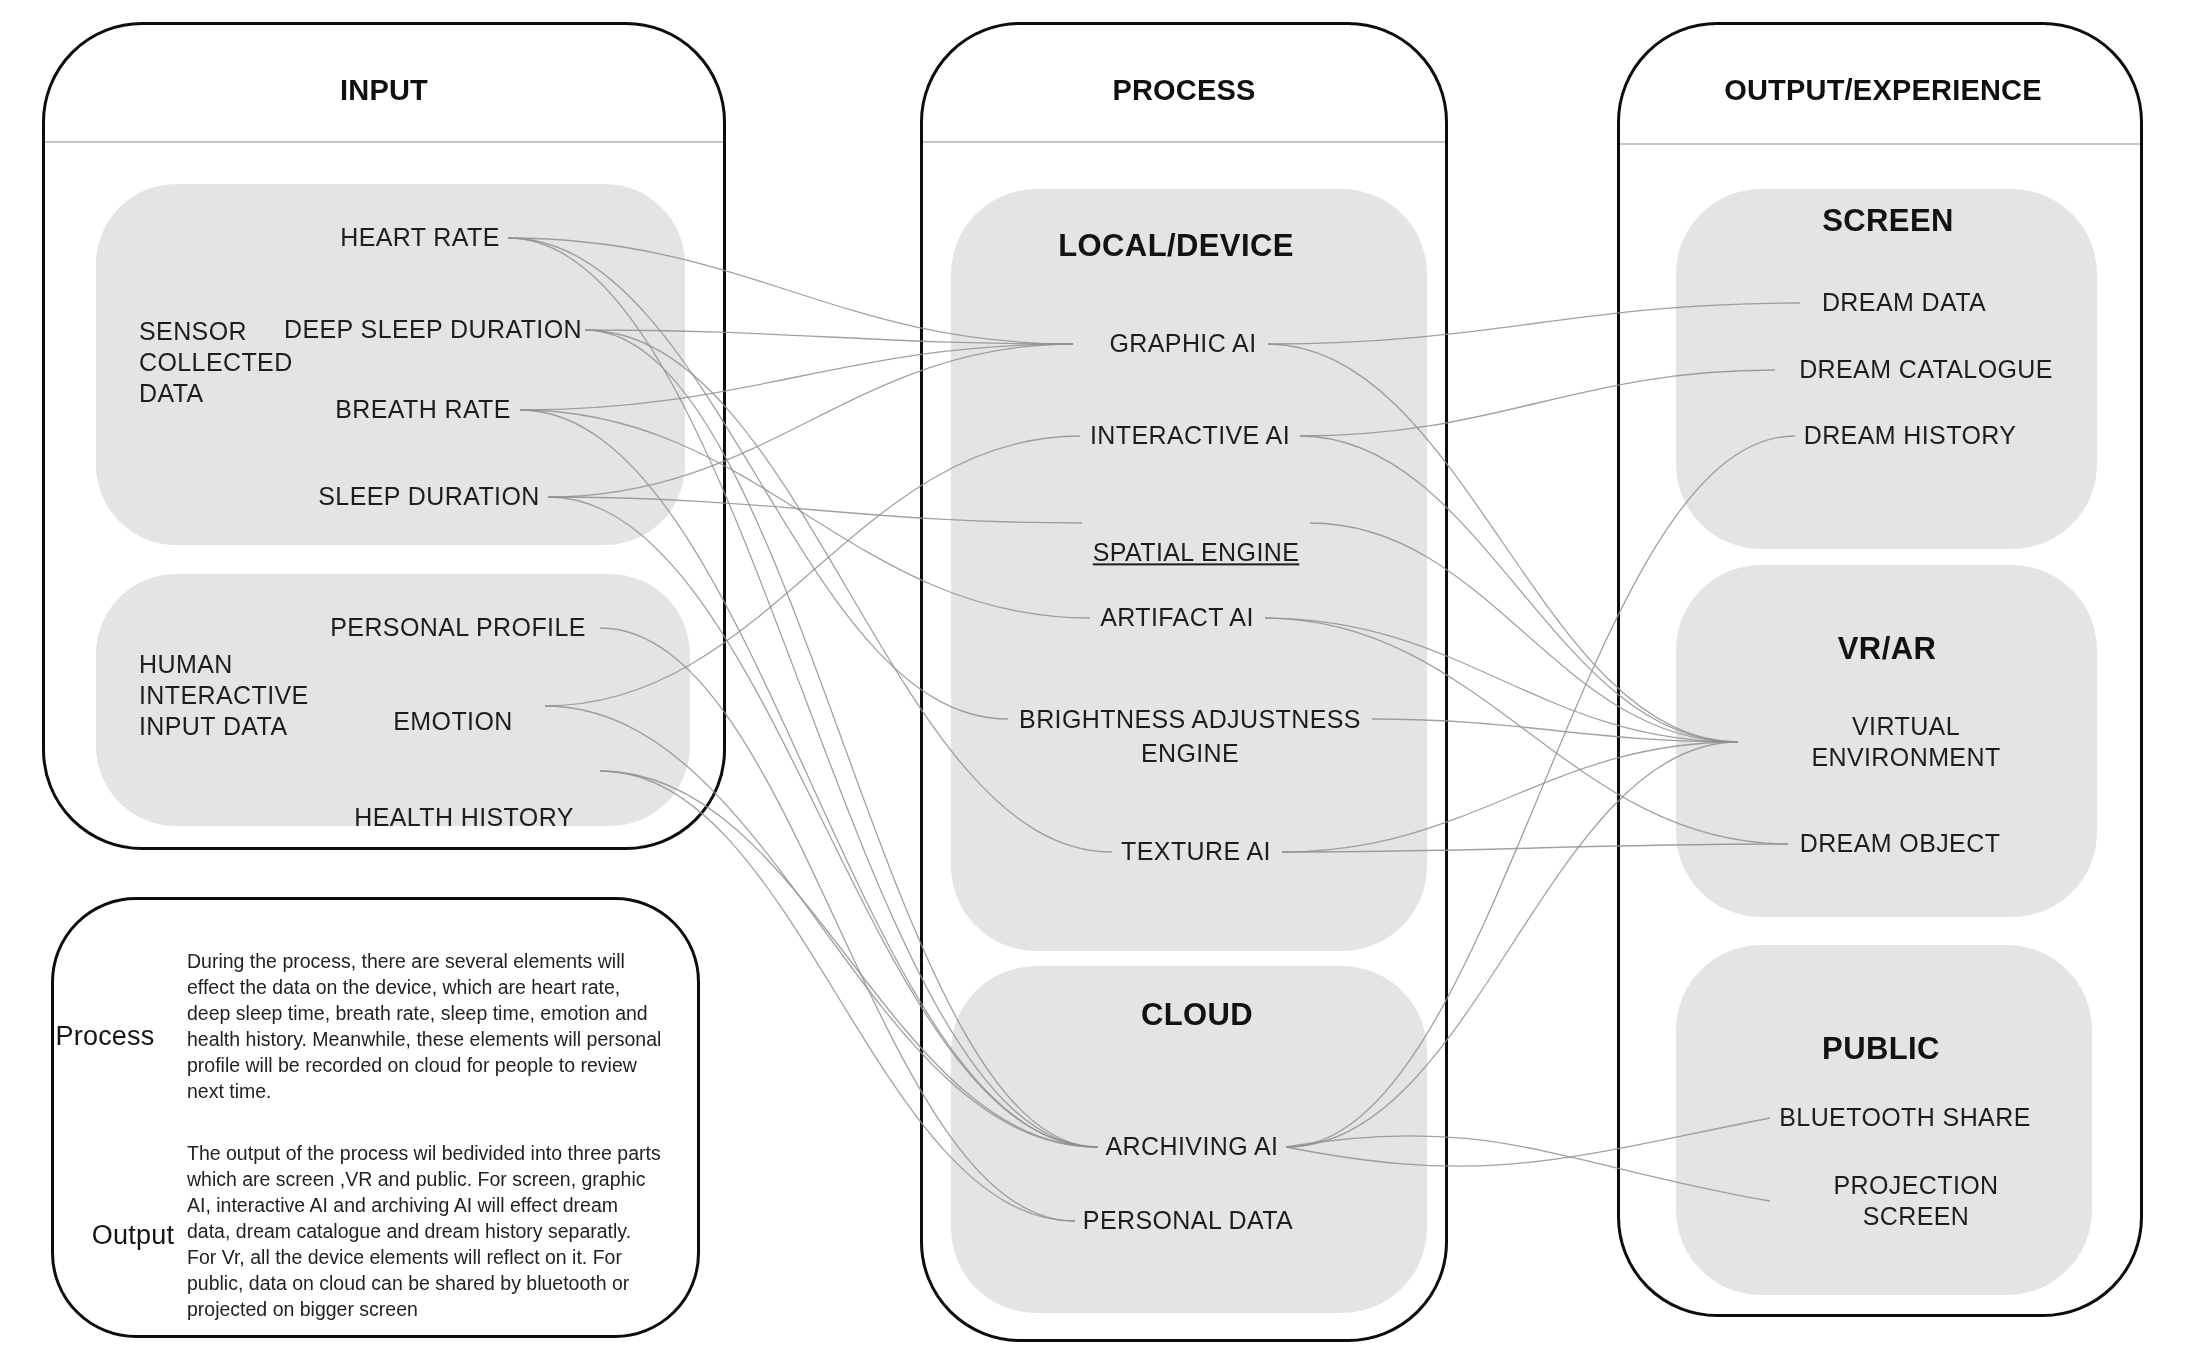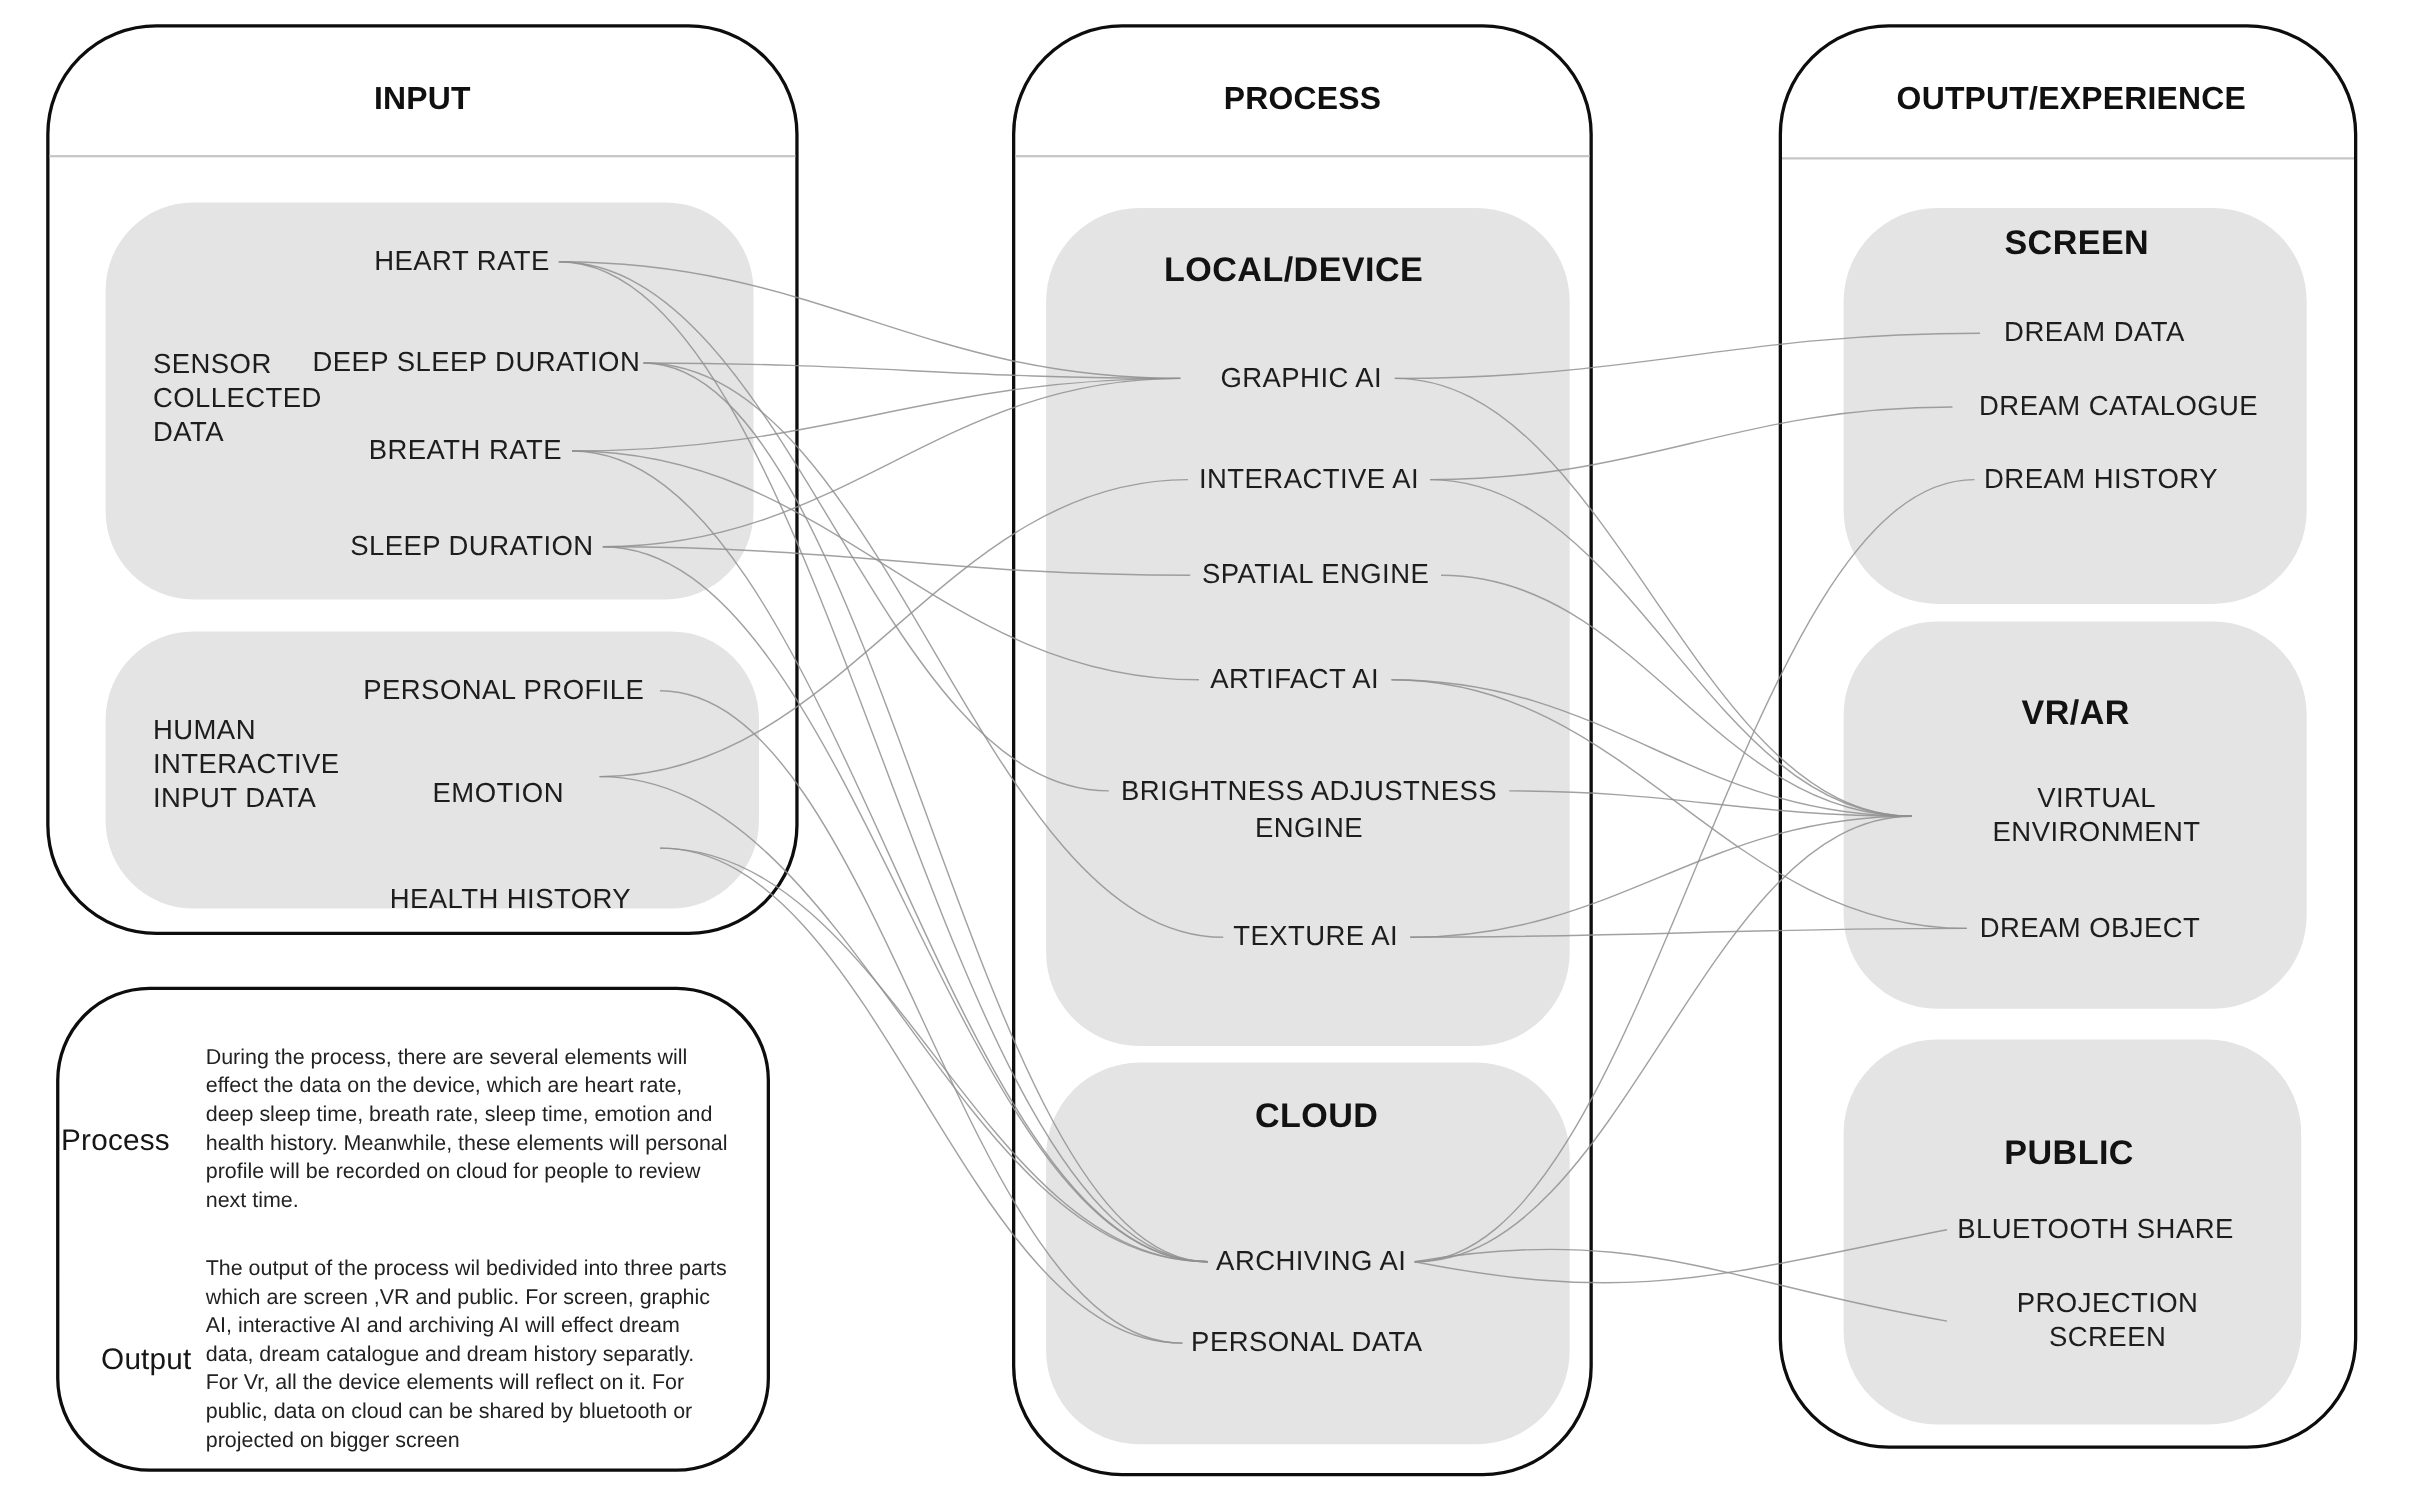--- a/index.html
+++ b/index.html
@@ -100,21 +100,21 @@
   <div class="lbl" style="left:420px;top:238px;">HEART RATE</div>
   <div class="lbl" style="left:433px;top:330px;">DEEP SLEEP DURATION</div>
   <div class="lbl" style="left:423px;top:410px;">BREATH RATE</div>
   <div class="lbl" style="left:429px;top:497px;">SLEEP DURATION</div>
   <div class="lbl" style="left:458px;top:628px;">PERSONAL PROFILE</div>
   <div class="lbl" style="left:453px;top:706px;margin-top:16px;">EMOTION</div>
   <div class="lbl" style="left:464px;top:770px;margin-top:48px;">HEALTH HISTORY</div>
 
   <div class="lbl" style="left:1183px;top:344px;">GRAPHIC AI</div>
   <div class="lbl" style="left:1190px;top:436px;">INTERACTIVE AI</div>
-  <div class="lbl" style="left:1196px;top:523px;">SPATIAL ENGINE</div>
+  <div class="lbl" style="left:1196px;top:553px;text-decoration:underline;">SPATIAL ENGINE</div>
   <div class="lbl" style="left:1177px;top:618px;">ARTIFACT AI</div>
   <div class="lbl brightness" style="left:1190px;top:736px;">BRIGHTNESS ADJUSTNESS
 ENGINE</div>
   <div class="lbl" style="left:1196px;top:852px;">TEXTURE AI</div>
   <div class="lbl" style="left:1192px;top:1147px;">ARCHIVING AI</div>
   <div class="lbl" style="left:1188px;top:1221px;">PERSONAL DATA</div>
 
   <div class="lbl" style="left:1904px;top:303px;">DREAM DATA</div>
   <div class="lbl" style="left:1912px;top:370px;margin-left:14px;">DREAM CATALOGUE</div>
   <div class="lbl" style="left:1910px;top:436px;">DREAM HISTORY</div>

